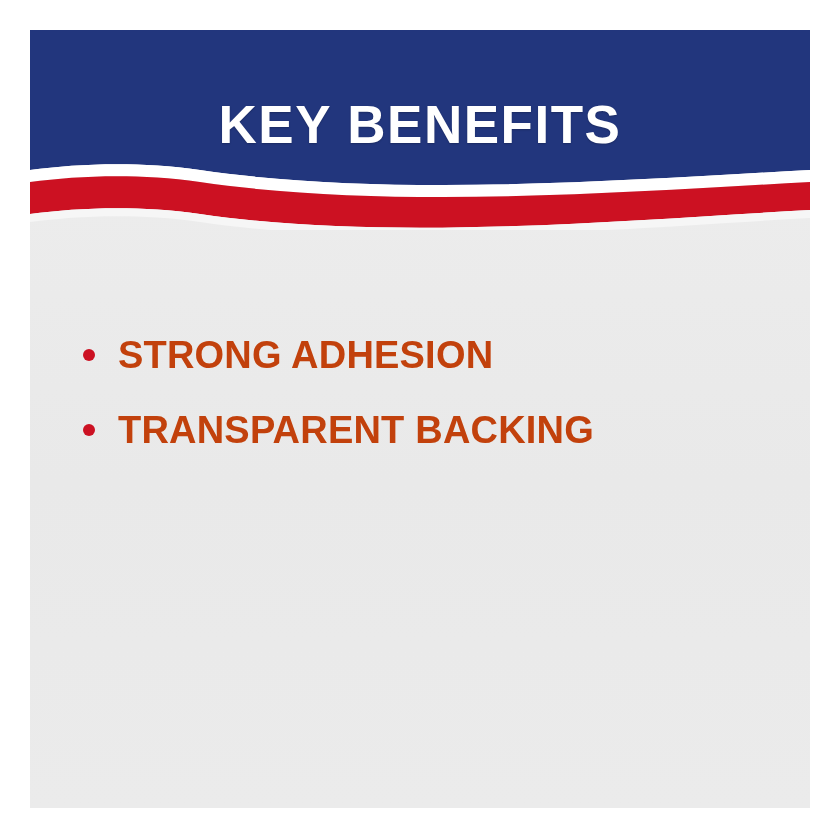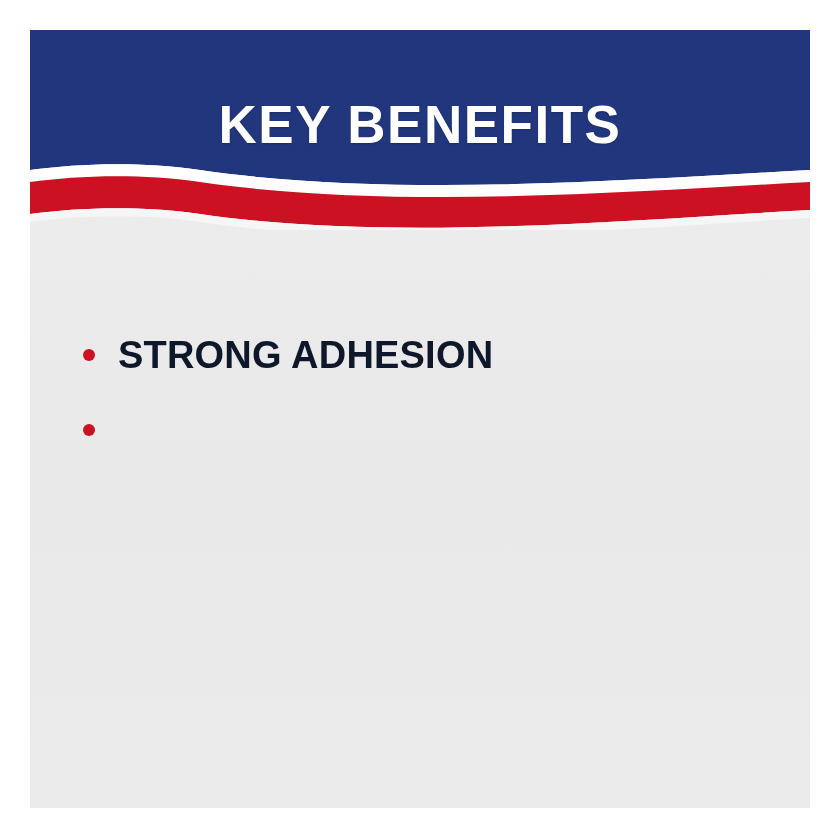--- a/index.html
+++ b/index.html
@@ -89,21 +89,21 @@
     position: absolute;
     left: 5px;
     top: 31px;
     width: 12px;
     height: 12px;
     border-radius: 50%;
     background: #cc1122;
   }
   .benefit-text {
     margin-left: 40px;
-    color: #0f172a;
+    color: #c2410c;
     font-family: "Liberation Sans", sans-serif;
     font-size: 38px;
     line-height: 1.05;
     white-space: nowrap;
     text-align: right;
   }
   .benefit-text .strong {
     font-weight: bold;
     letter-spacing: 0.2px;
   }
@@ -142,17 +142,20 @@
       <li class="benefit-row">
         <span class="bullet"></span>
         <span class="benefit-text">
           <span class="strong">STRONG ADHESION</span><span class="light"></span>
         </span>
       </li>
 
 
       <li class="benefit-row">
         <span class="bullet"></span>
+        <span class="benefit-text">
+          <span class="strong">TRANSPARENT BACKING</span><span class="light"></span>
+        </span>
       </li>
 
     </ul>
   </div>
 </div>
 
 </body></html>

